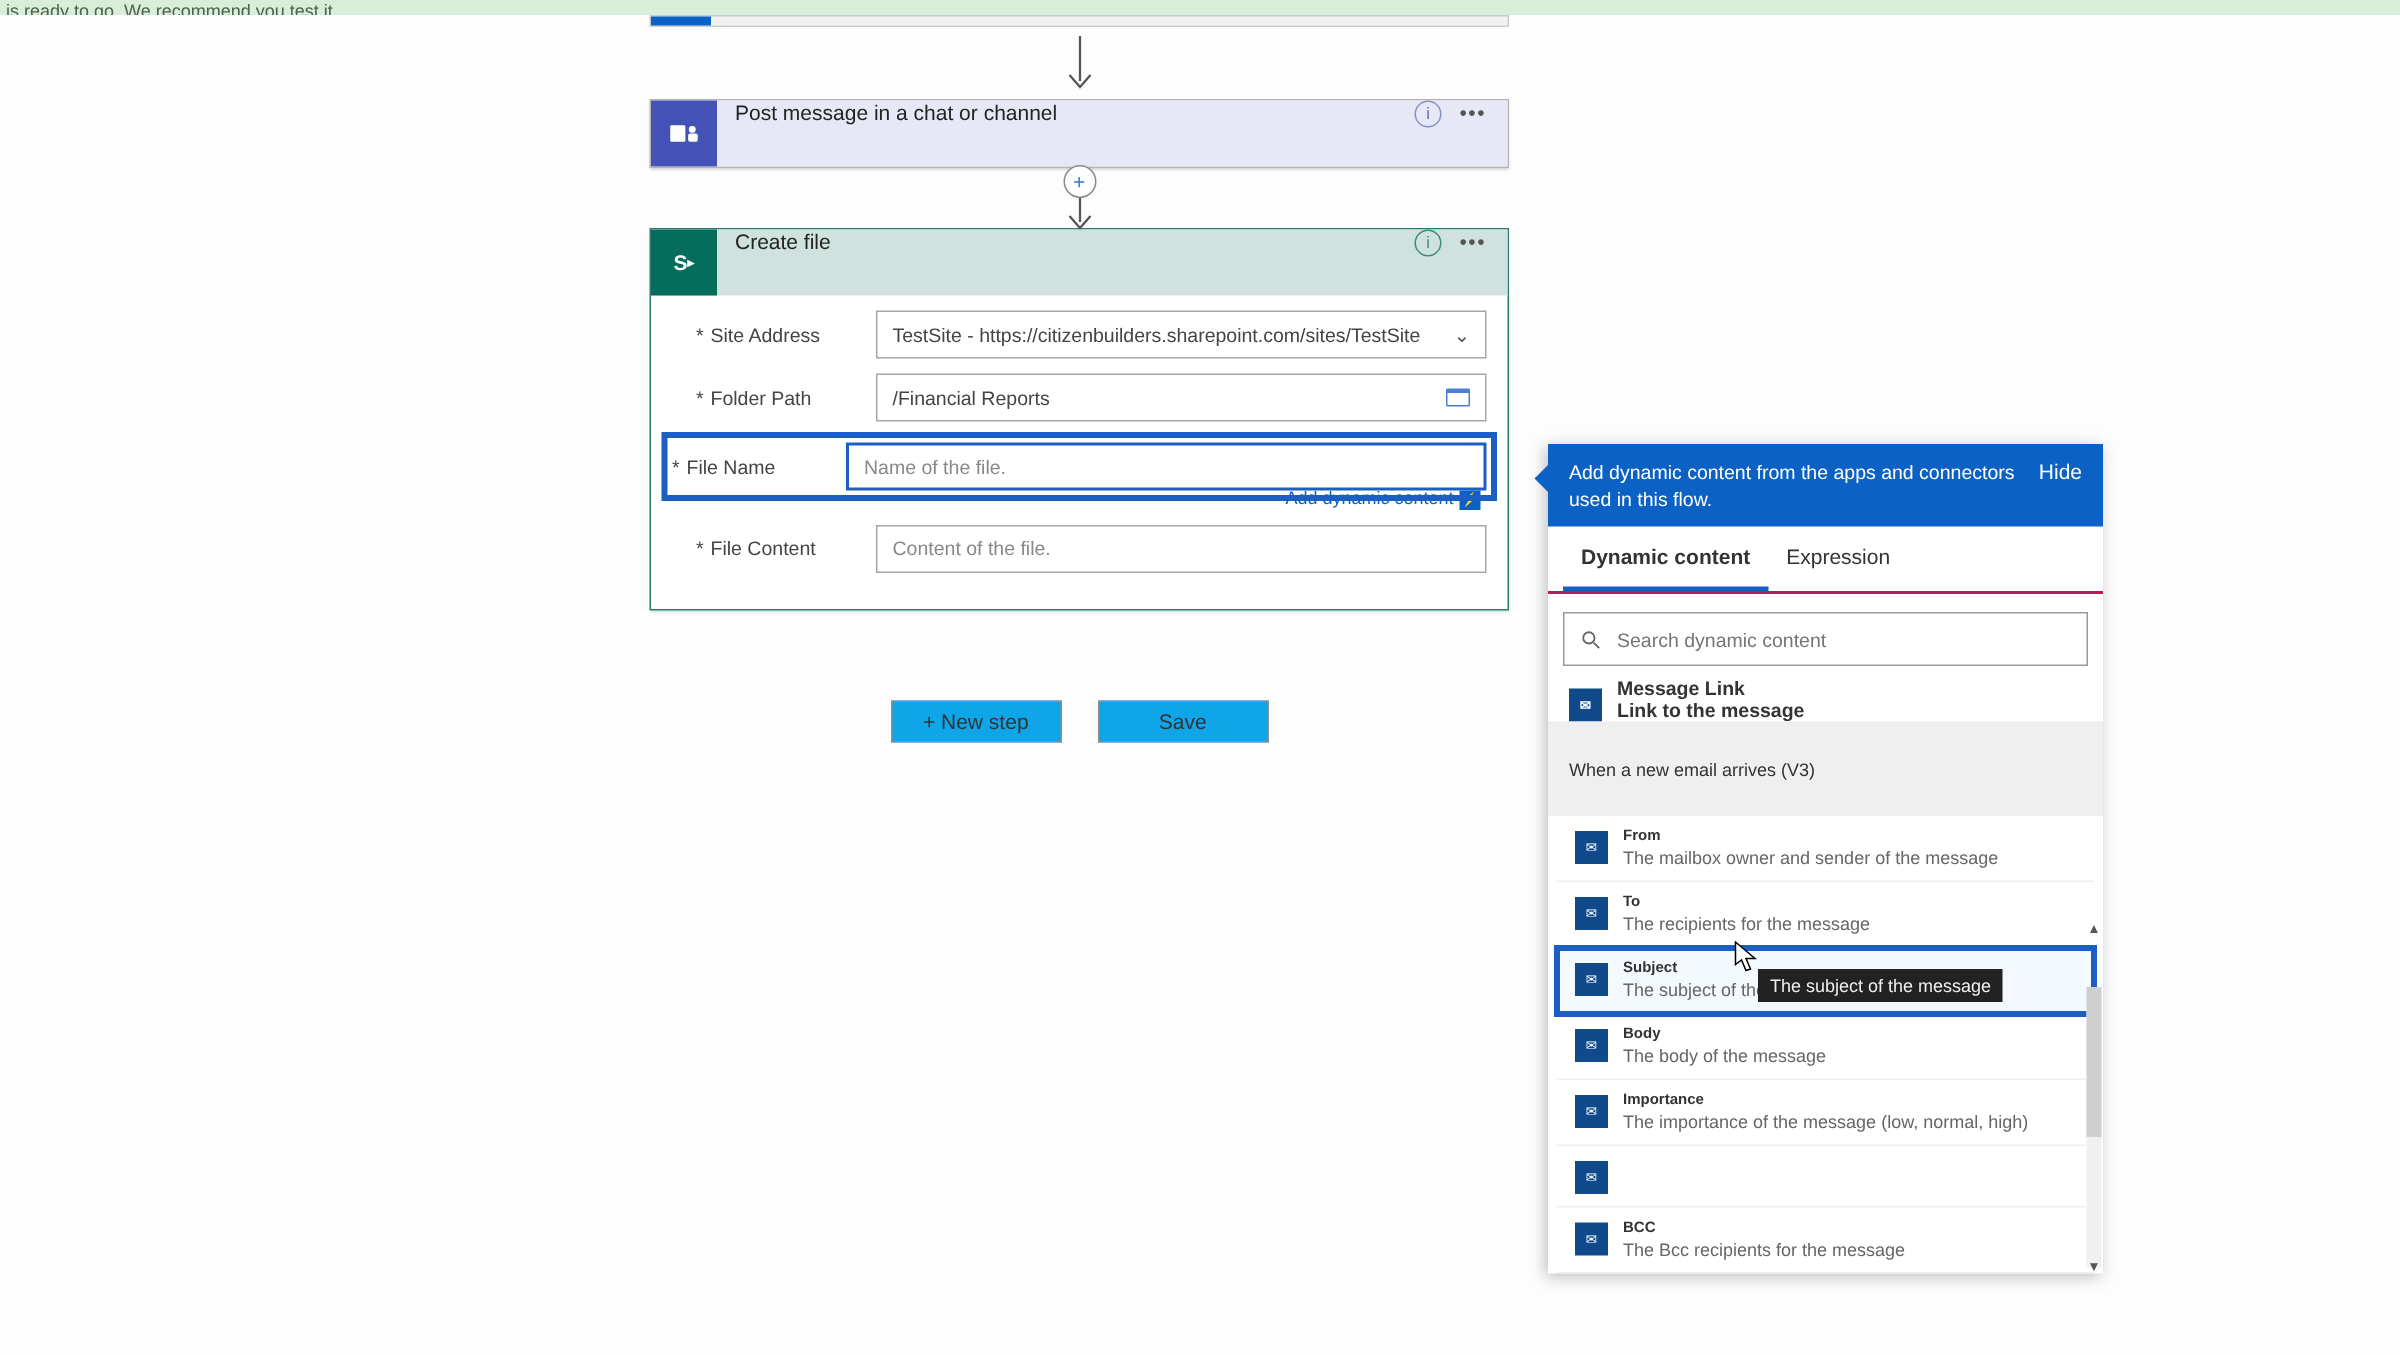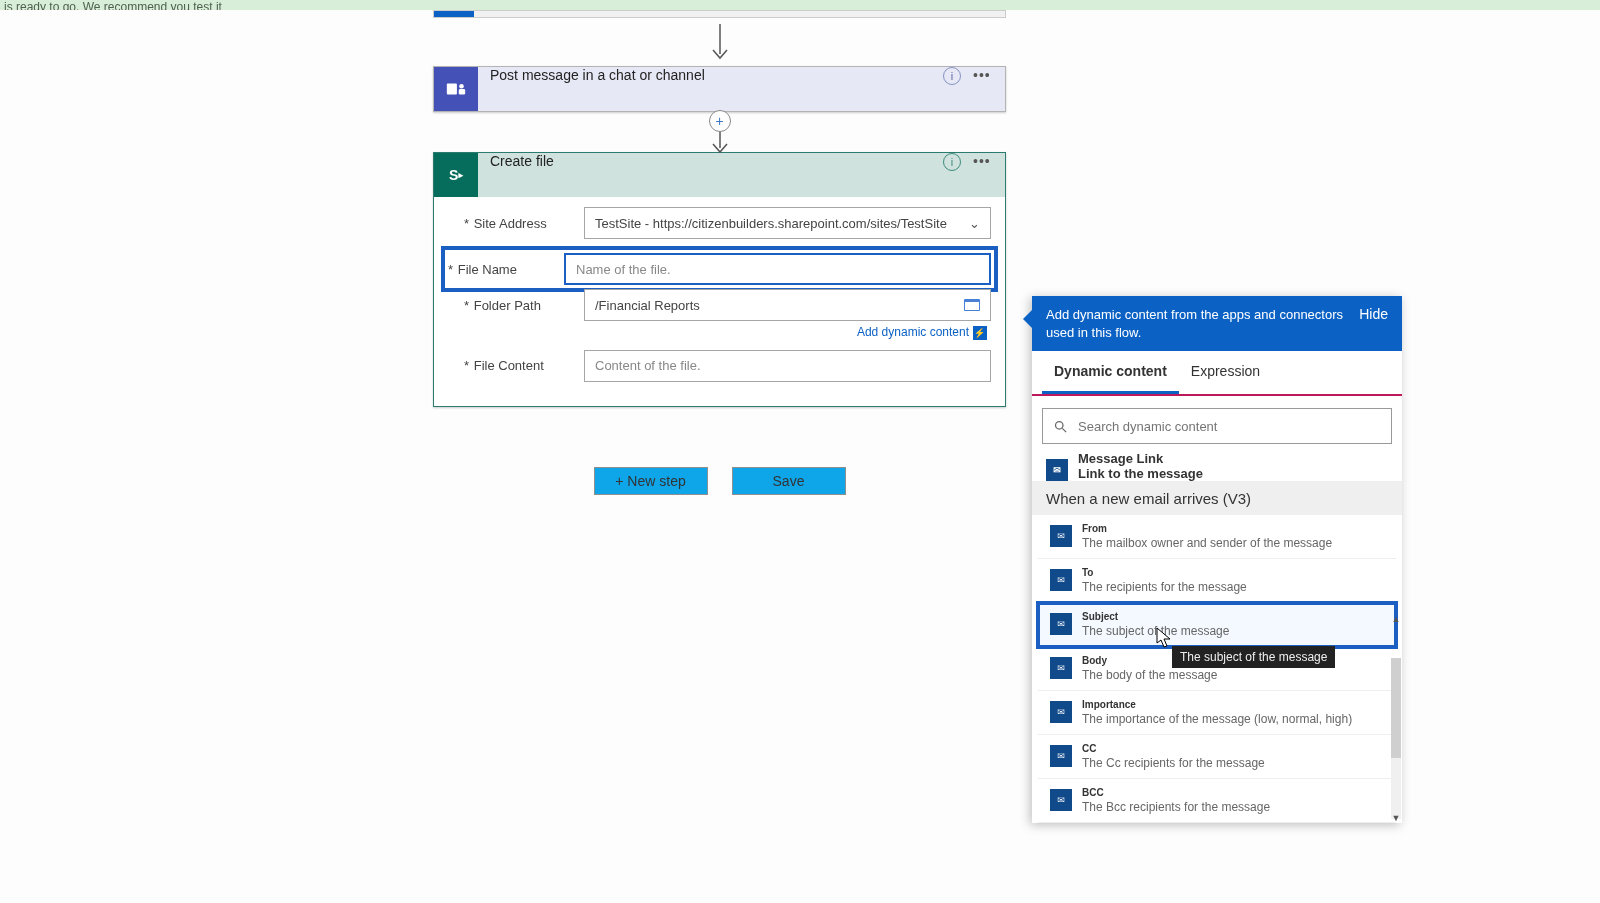--- a/index.html
+++ b/index.html
@@ -55,21 +55,21 @@
   .dyn-head .hide { font-size:14px; }
   .dyn-tabs { display:flex; border-bottom:2px solid #be185d; padding:0 10px; }
   .dyn-tab { padding:12px 12px; font-size:14px; color:#333; }
   .dyn-tab.active { font-weight:600; border-bottom:3px solid #0b62c4; }
   .dyn-search { margin:12px 10px 10px 10px; height:36px; border:1px solid #999; display:flex; align-items:center; padding:0 10px; gap:10px; }
   .dyn-search svg { width:15px; height:15px; color:#666; }
   .dyn-search input { border:none; outline:none; font-size:13px; flex:1; }
   .dyn-list { position:relative; }
   .dyn-section-cut { height:28px; padding:4px 14px 0 14px; font-size:13px; font-weight:600; color:#333; overflow:hidden; display:flex; align-items:flex-end; border-bottom:1px solid #eee;}
   .dyn-section-cut .mini-icon { width:22px;height:22px;background:#114a8b;display:inline-flex;align-items:center;justify-content:center;color:#fff;font-size:9px;margin-right:10px;}
-  .dyn-section { background:#efefef; padding:8px 14px; font-size:15px; color:#333; }
+  .dyn-section { background:#efefef; padding:24px 14px; font-size:12px; color:#333; }
   .dyn-item { display:flex; align-items:flex-start; padding:8px 12px; gap:10px; border-bottom:1px solid #eee; margin:0 6px; }
   .dyn-item .mini-icon { width:22px;height:22px;background:#114a8b;display:inline-flex;align-items:center;justify-content:center;color:#fff;font-size:9px; margin-top:2px; flex-shrink:0;}
   .dyn-item .col { flex:1; }
   .dyn-item .name { font-size:10px; font-weight:600; color:#333; }
   .dyn-item .desc { font-size:12px; color:#666; margin-top:2px; }
   .dyn-item.highlight { outline:4px solid #1b5fc2; outline-offset:-2px; background:#f4f8ff;}
   
   .tooltip { position:absolute; background:#222; color:#eee; font-size:12px; padding:4px 8px; white-space:nowrap; }
   .cursor { position:absolute; width:16px; height:22px; }
   .scroll-track { position:absolute; right:1px; top:204px; bottom:4px; width:10px; background:#f0f0f0; }
@@ -124,31 +124,31 @@
       <div class="ellipsis">•••</div>
     </div>
     <div class="sp-body">
       <div class="form-row">
         <label><span class="req">*</span> <span>Site Address</span></label>
         <div class="field">
           <span>TestSite - https://citizenbuilders.sharepoint.com/sites/TestSite</span>
           <span class="chev">⌄</span>
         </div>
       </div>
-      <div class="form-row highlight-row">
-        <label><span class="req">*</span> <span>File Name</span></label>
-        <div class="field placeholder">
-          <span>Name of the file.</span>
-        </div>
-      </div>
       <div class="form-row">
         <label><span class="req">*</span> <span>Folder Path</span></label>
         <div class="field">
           <span>/Financial Reports</span>
           <span class="folder"></span>
+        </div>
+      </div>
+      <div class="form-row highlight-row">
+        <label><span class="req">*</span> <span>File Name</span></label>
+        <div class="field placeholder">
+          <span>Name of the file.</span>
         </div>
       </div>
       <div class="add-dyn">
         <span>Add dynamic content</span><span class="lightning">⚡</span>
       </div>
       <div class="form-row">
         <label><span class="req">*</span> <span>File Content</span></label>
         <div class="field placeholder">
           <span>Content of the file.</span>
         </div>
@@ -220,24 +220,20 @@
         </div>
         <div class="dyn-item">
           <span class="mini-icon">✉</span>
           <span class="col">
             <div class="name">Importance</div>
             <div class="desc">The importance of the message (low, normal, high)</div>
           </span>
         </div>
         <div class="dyn-item">
           <span class="mini-icon">✉</span>
-          <span class="col">
-            <div class="name">CC</div>
-            <div class="desc">The Cc recipients for the message</div>
-          </span>
         </div>
         <div class="dyn-item">
           <span class="mini-icon">✉</span>
           <span class="col">
             <div class="name">BCC</div>
             <div class="desc">The Bcc recipients for the message</div>
           </span>
         </div>
       </div>
     <div class="scroll-track">

